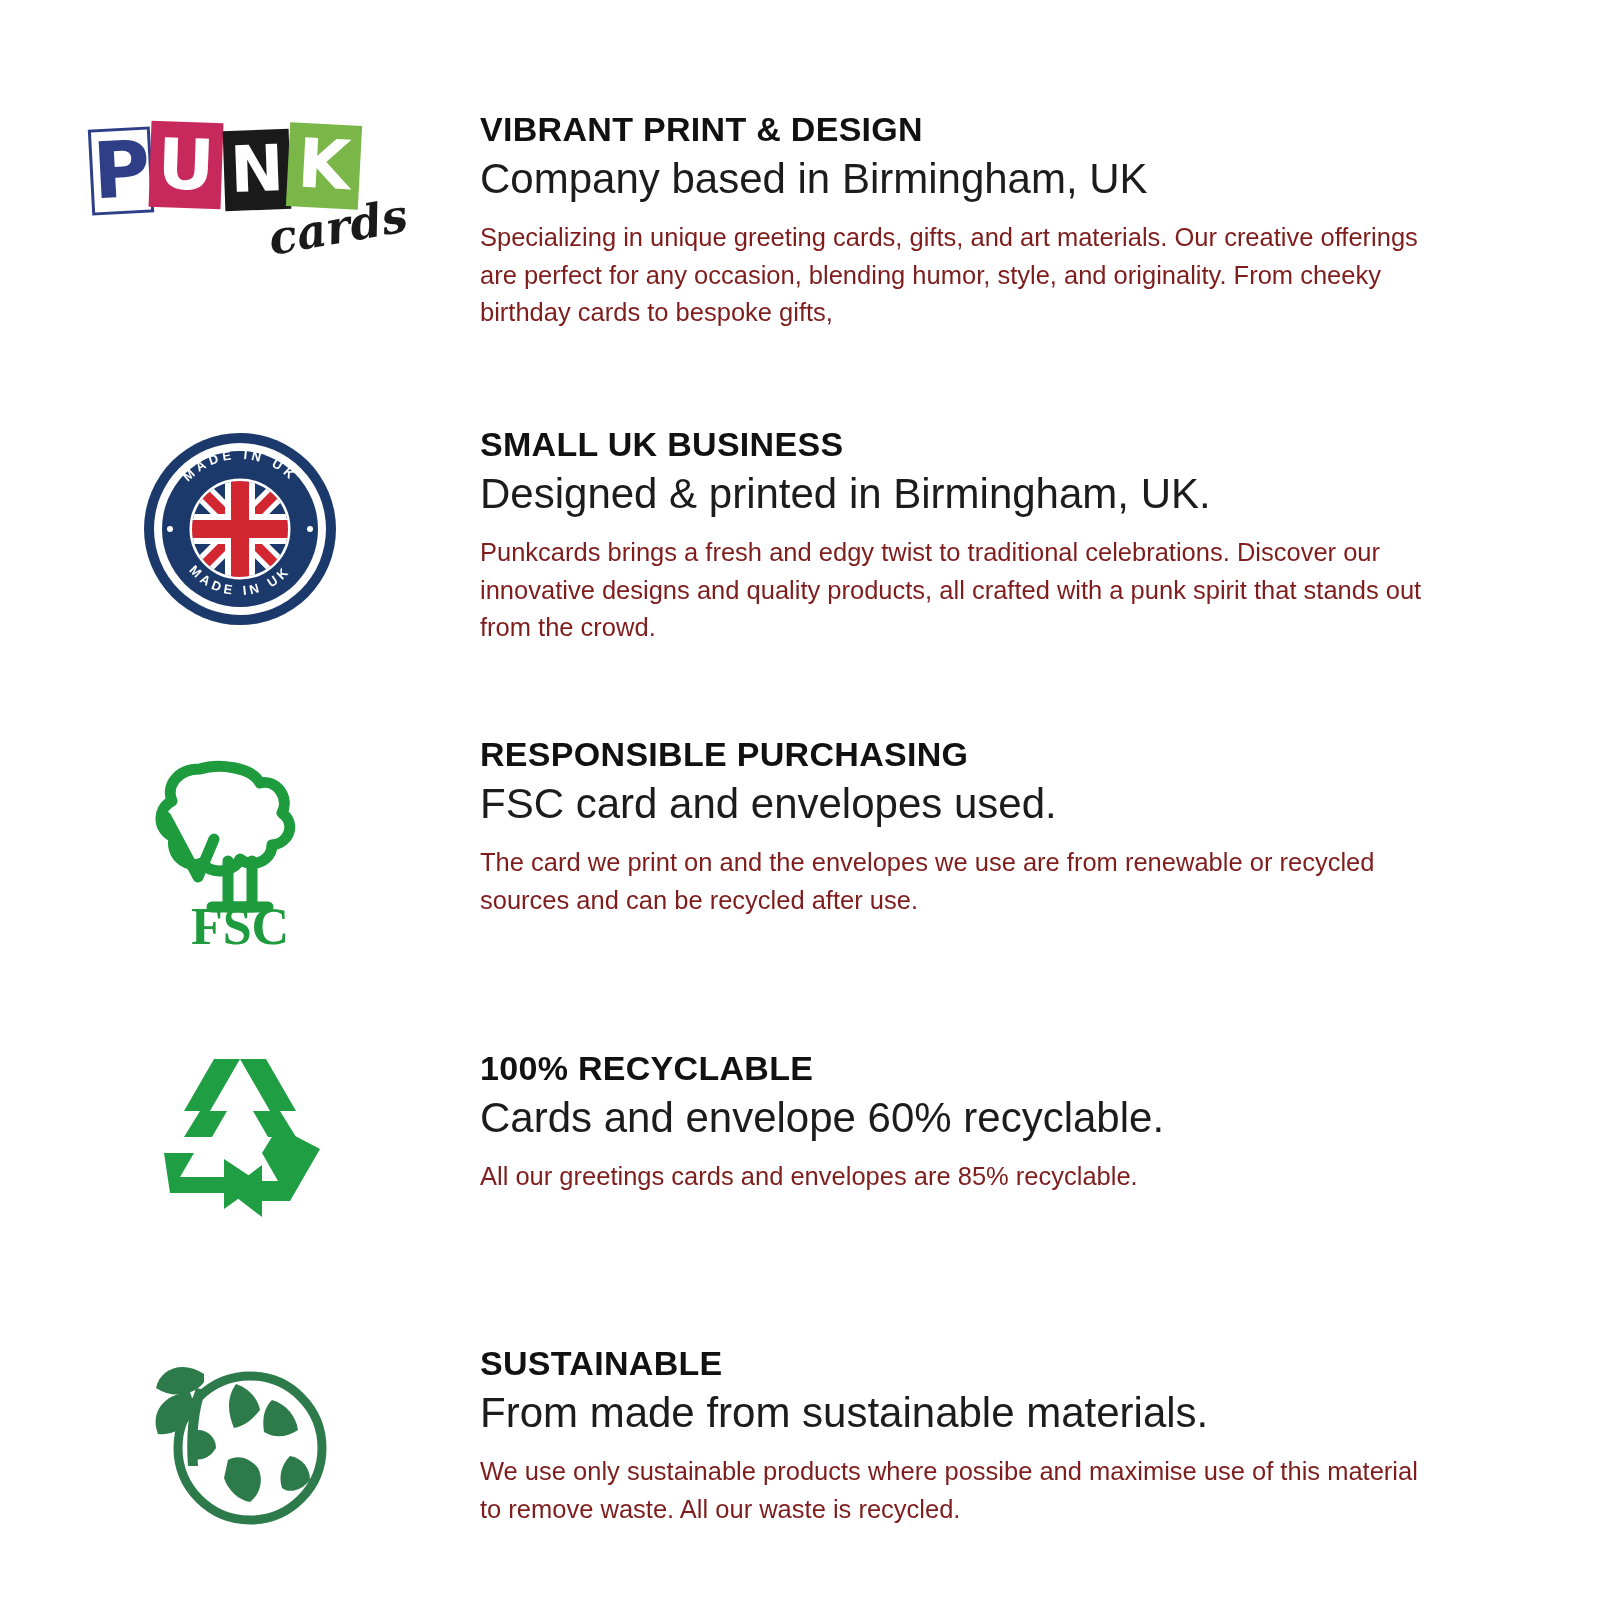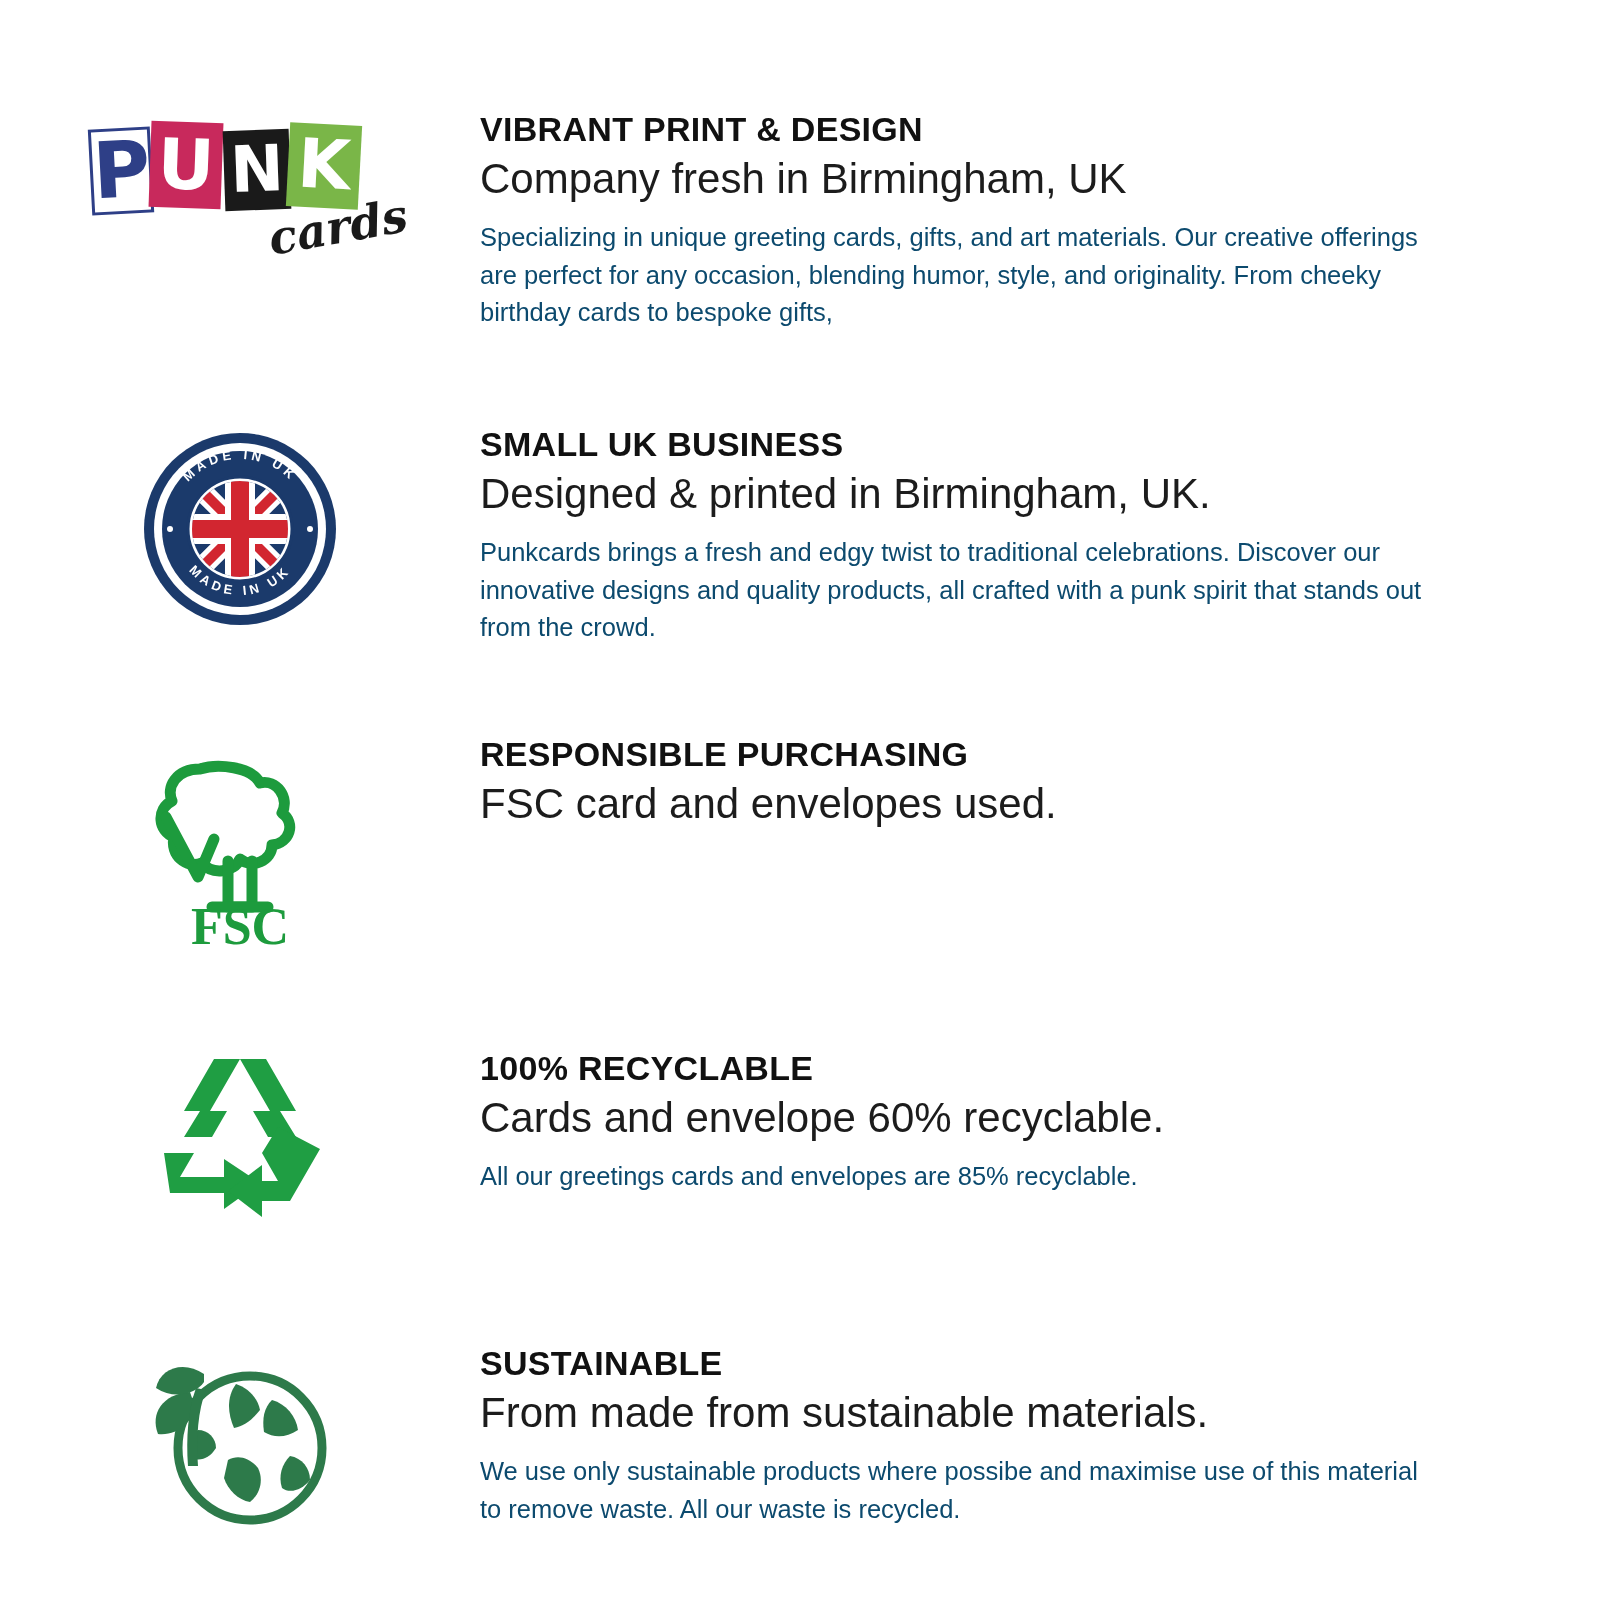--- a/index.html
+++ b/index.html
@@ -52,21 +52,21 @@
   .f-sub {
     font-size: 42px;
     font-weight: normal;
     color: #1c1c1c;
     line-height: 1.15;
     margin: 0 0 16px 0;
   }
   .f-body {
     font-size: 25.5px;
     font-weight: normal;
-    color: #0c4a6e;
+    color: #7f1d1d;
     line-height: 1.46;
     margin: 0;
     max-width: 960px;
   }
 
   
   .punk-logo {
     position: relative;
     width: 300px;
     height: 140px;
@@ -148,21 +148,21 @@
       <div class="punk-logo">
         <div class="punk-letter pl-p">P</div>
         <div class="punk-letter pl-u">U</div>
         <div class="punk-letter pl-n">N</div>
         <div class="punk-letter pl-k">K</div>
         <div class="punk-cards">cards</div>
       </div>
     </div>
     <div class="text-cell">
       <h2 class="f-title">VIBRANT PRINT &amp; DESIGN</h2>
-      <div class="f-sub">Company fresh in Birmingham, UK</div>
+      <div class="f-sub">Company based in Birmingham, UK</div>
       <p class="f-body">Specializing in unique greeting cards, gifts, and art materials. Our creative offerings are perfect for any occasion, blending humor, style, and originality. From cheeky birthday cards to bespoke gifts,</p>
     </div>
   </div>
 
   <div class="feature-row" style="top:425px;">
     <div class="icon-cell">
       <div class="uk-badge">
         <svg class="icon-svg" width="200" height="200" viewBox="0 0 200 200" aria-hidden="true">
           <defs>
             <path id="arcTop" d="M 30 100 A 70 70 0 0 1 170 100" fill="none"></path>
@@ -211,20 +211,21 @@
             <path d="M88 122 L 88 168 L 112 168 L 112 122"></path>
             <path d="M72 168 L 128 168"></path>
           </g>
           <text x="100" y="205" text-anchor="middle" font-family="Liberation Serif, serif" font-size="52" font-weight="bold" fill="#1d9b3d">FSC</text>
         </svg>
       </div>
     </div>
     <div class="text-cell">
       <h2 class="f-title">RESPONSIBLE PURCHASING</h2>
       <div class="f-sub">FSC card and envelopes used.</div>
+      <p class="f-body">The card we print on and the envelopes we use are from renewable or recycled sources and can be recycled after use.</p>
     </div>
   </div>
 
   <div class="feature-row" style="top:1049px;">
     <div class="icon-cell">
       <div>
         <svg class="icon-svg" width="180" height="165" viewBox="0 0 180 165" aria-hidden="true">
           <g fill="#1f9e43">
             <path d="M90 6 L120 58 L103 58 L118 84 L146 84 L130 58 L146 58 L116 6 Z"></path>
             <path d="M90 6 L60 58 L77 58 L62 84 L34 84 L50 58 L34 58 L64 6 Z"></path>

